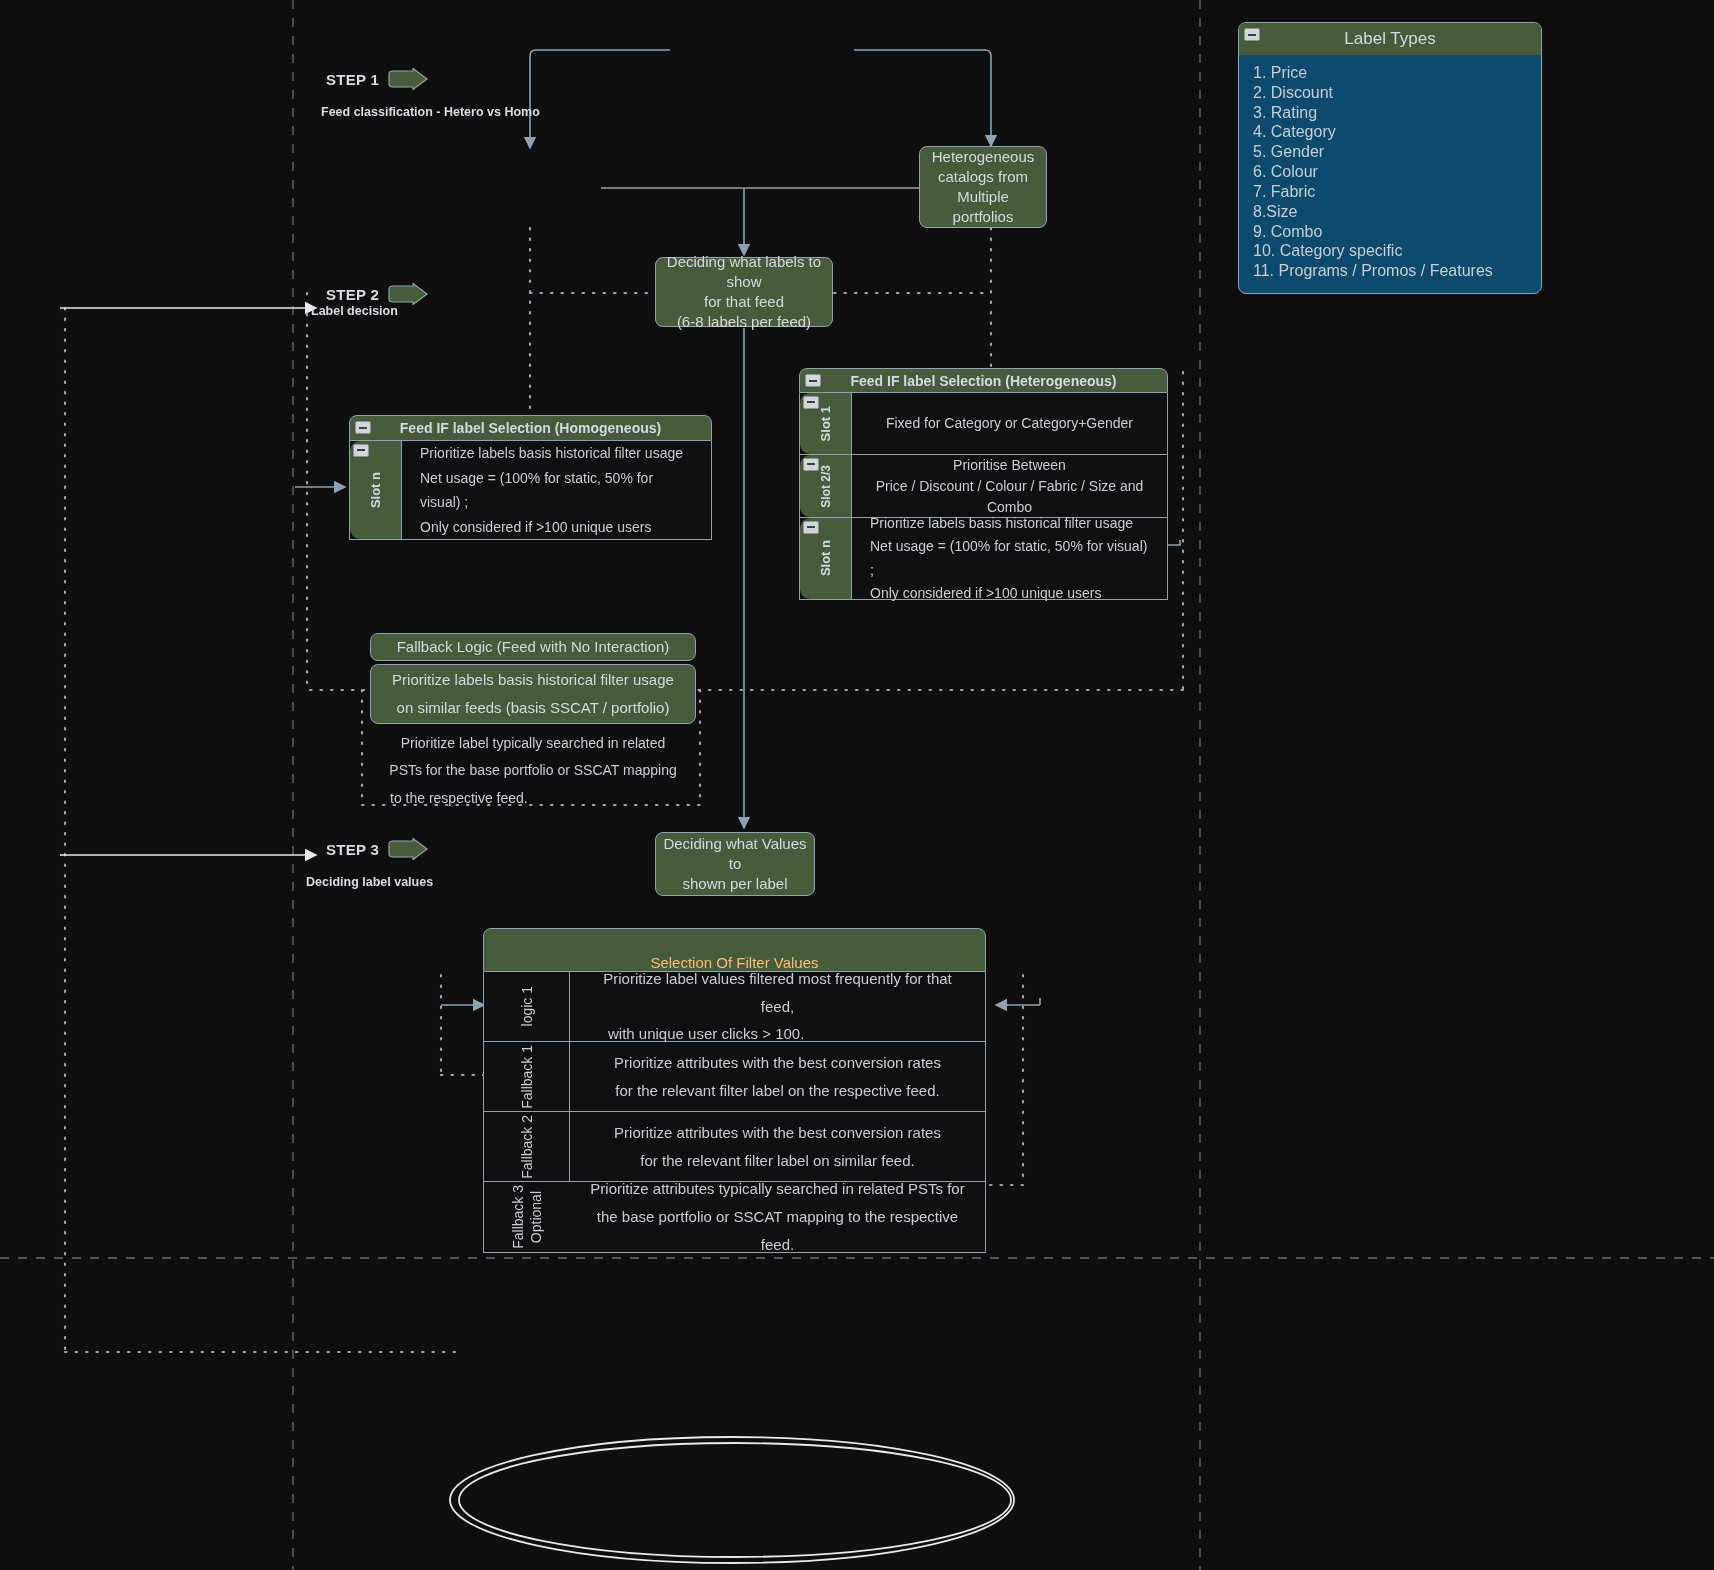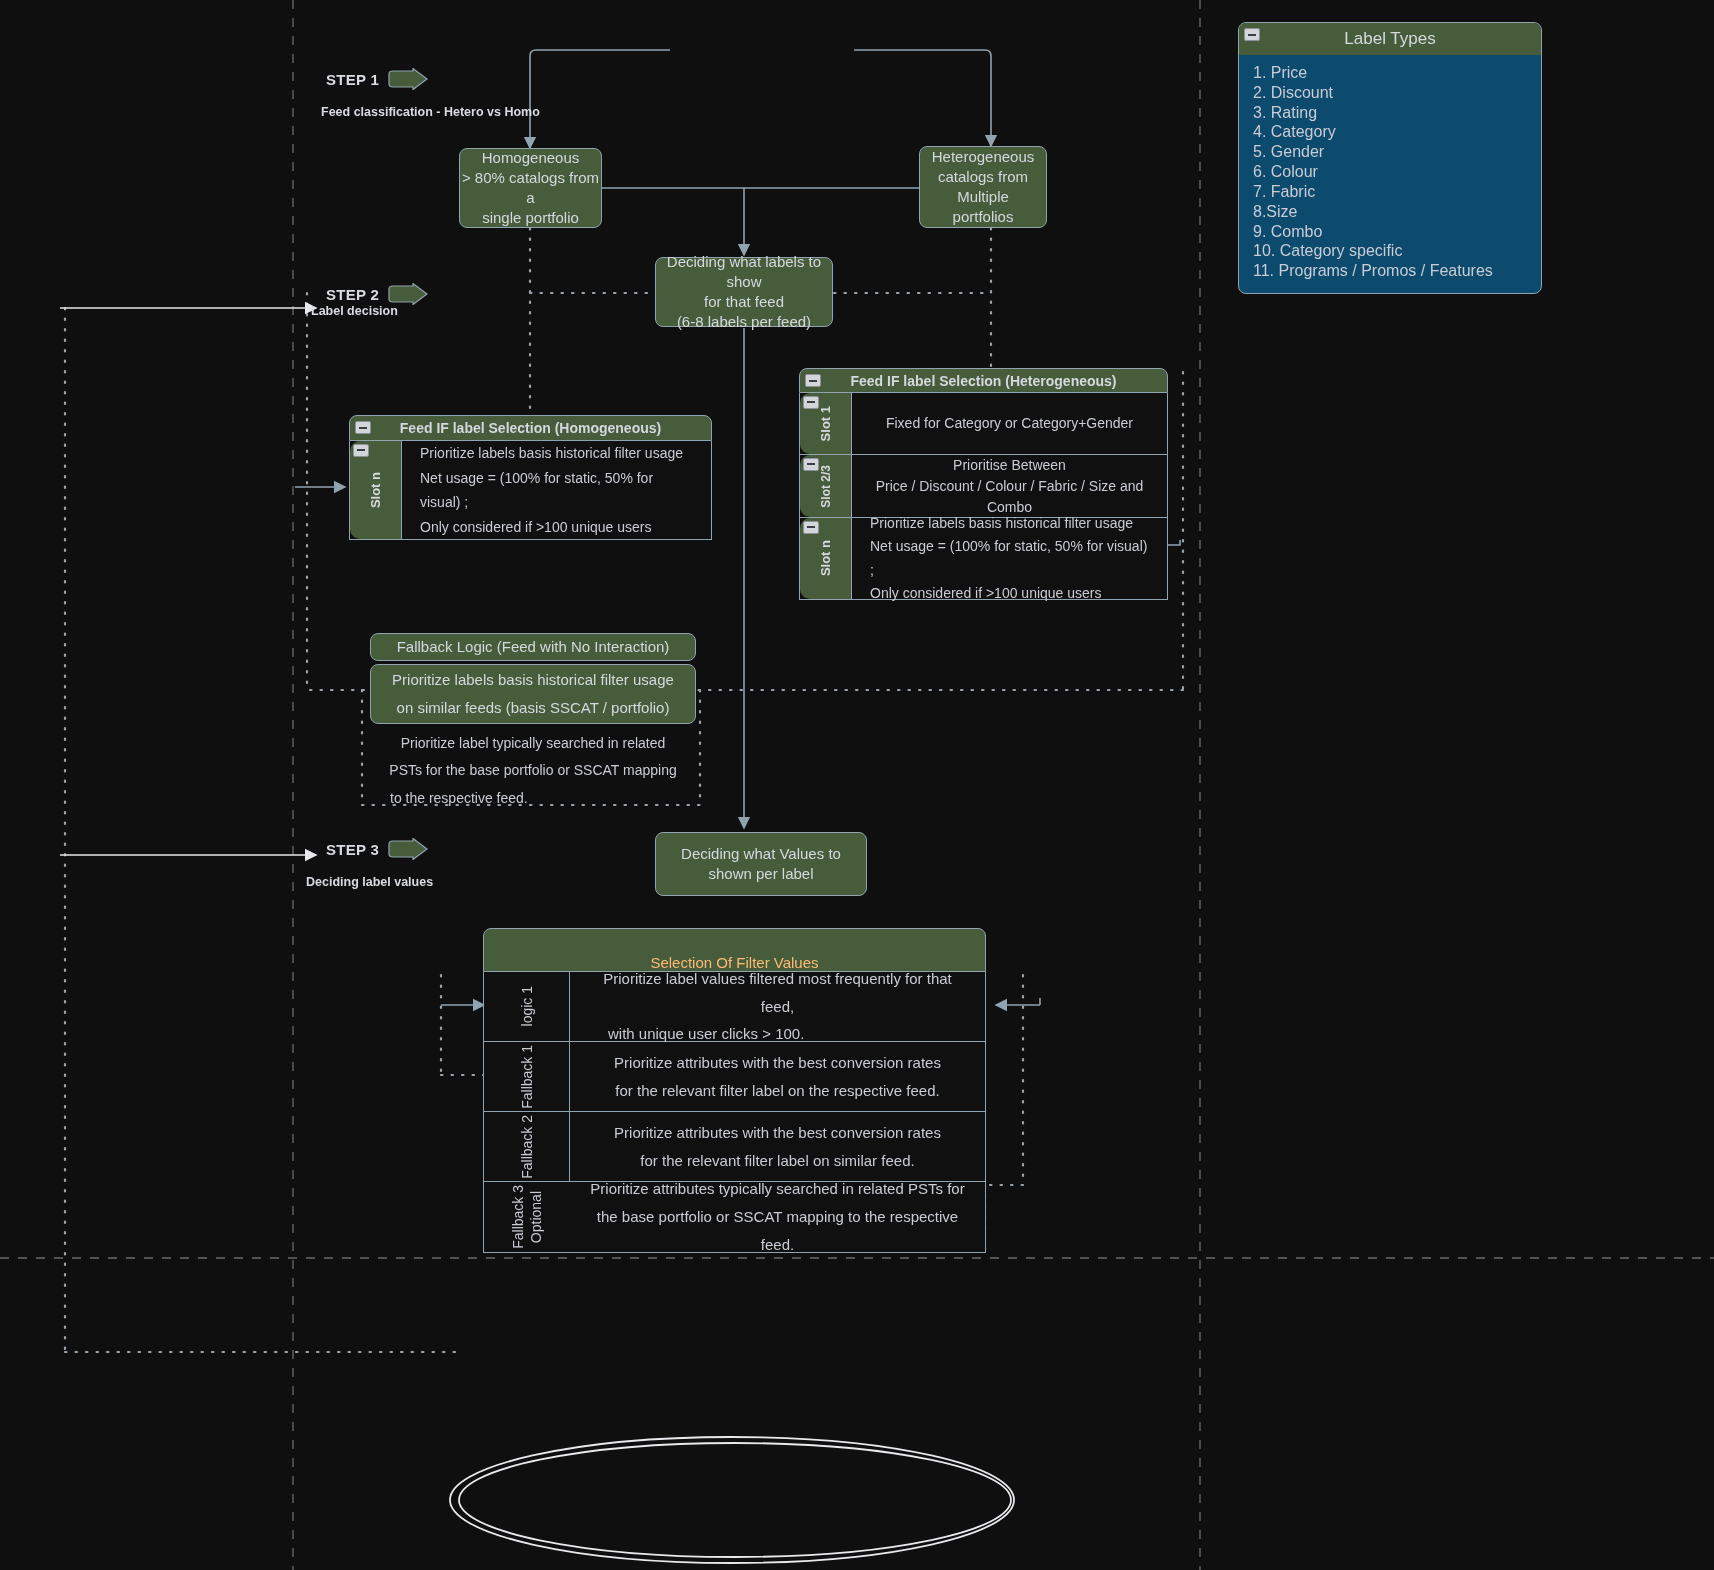--- a/index.html
+++ b/index.html
@@ -201,45 +201,38 @@
 
   <div class="step" style="left:326px;top:838px;">
     <div class="lbl">STEP 3</div>
     <svg class="arrow" viewBox="0 0 42 22">
       <path d="M2,6 Q2,3 6,3 L26,3 L26,0.5 L40,11 L26,21.5 L26,19 L6,19 Q2,19 2,16 Z" fill="#465c3b" stroke="#8fa3b0" stroke-width="1.2"></path>
     </svg>
   </div>
   <div class="substep" style="left:306px;top:875px;">Deciding label values</div>
 
 
-  <div class="node" style="left:459px;top:148px;width:143px;height:80px;">
-    <div>
-      <div>Homogeneous</div>
-      <div>&gt; 80% catalogs from a</div>
-      <div>single portfolio</div>
-    </div>
-  </div>
 
   <div class="node" style="left:919px;top:146px;width:128px;height:82px;">
     <div>
       <div>Heterogeneous</div>
       <div>catalogs from Multiple</div>
       <div>portfolios</div>
     </div>
   </div>
 
   <div class="node" style="left:655px;top:257px;width:178px;height:70px;">
     <div>
       <div>Deciding what labels to show</div>
       <div>for that feed</div>
       <div>(6-8 labels per feed)</div>
     </div>
   </div>
 
-  <div class="node" style="left:655px;top:832px;width:212px;height:64px;">
+  <div class="node" style="left:655px;top:832px;width:160px;height:64px;">
     <div>
       <div>Deciding what Values to</div>
       <div>shown per label</div>
     </div>
   </div>
 
   <div class="panel" style="left:349px;top:415px;width:363px;">
     <div class="title" style="height:26px;">
       <span class="minus">
           <i></i>

